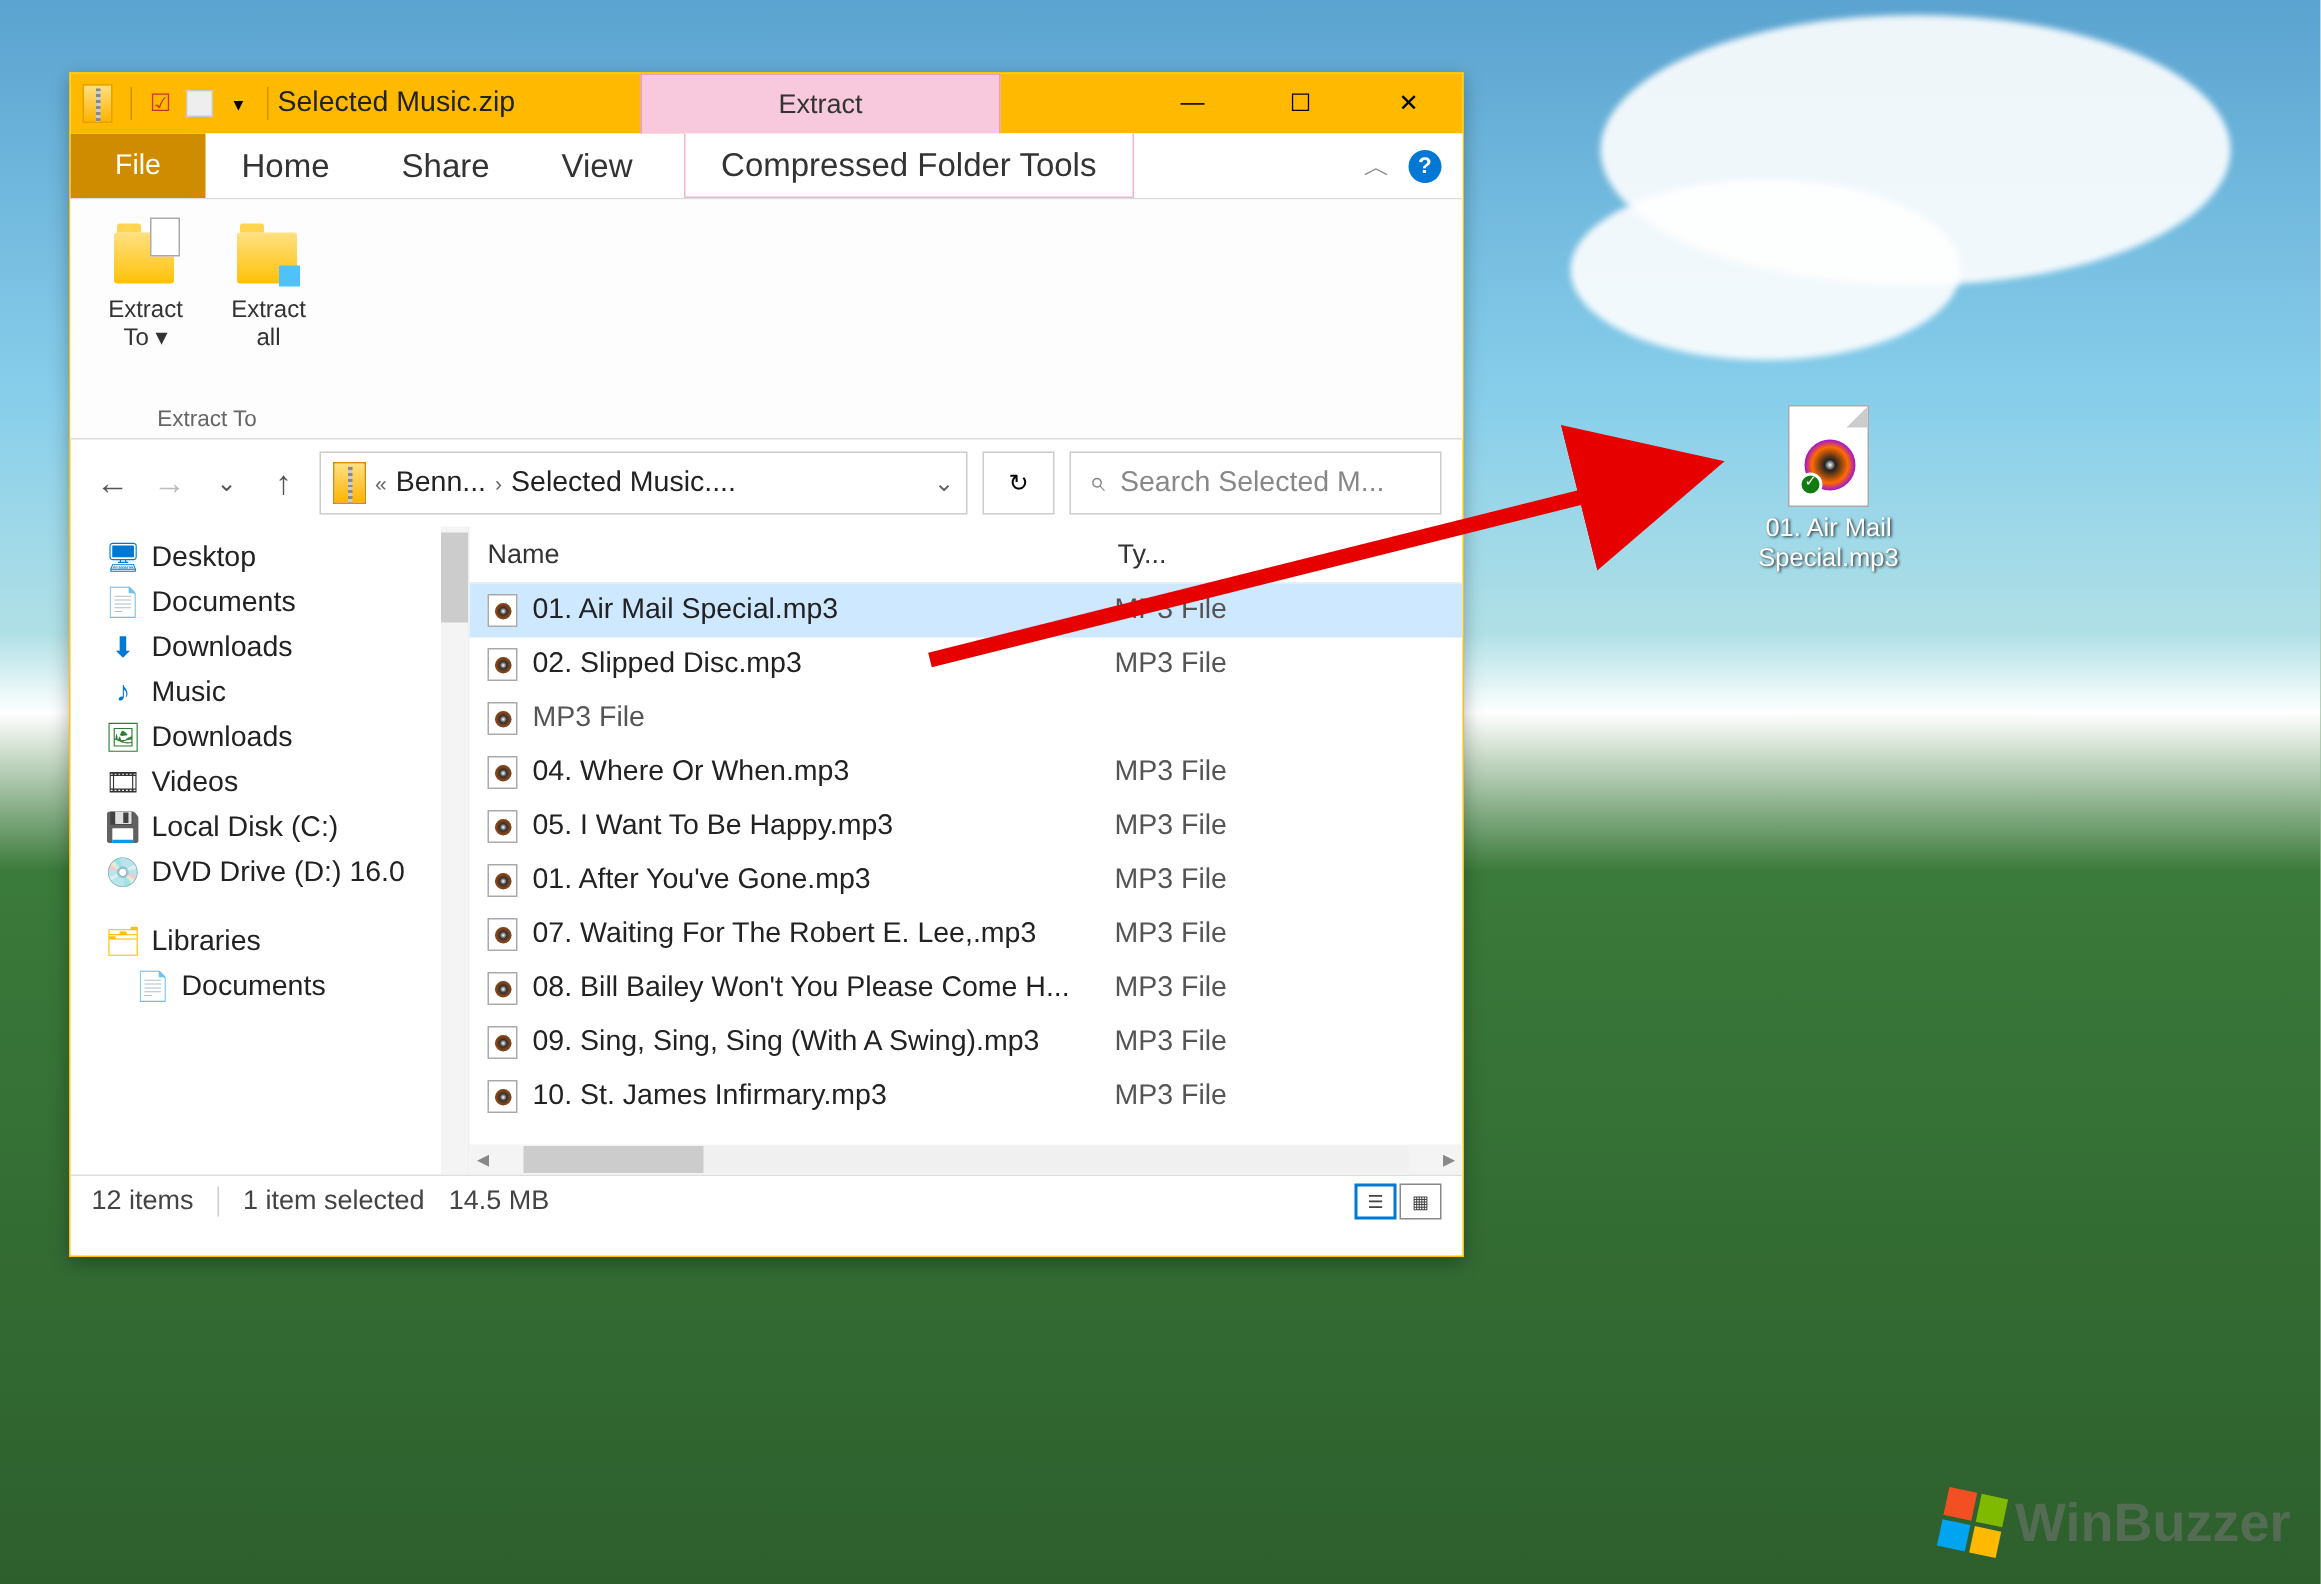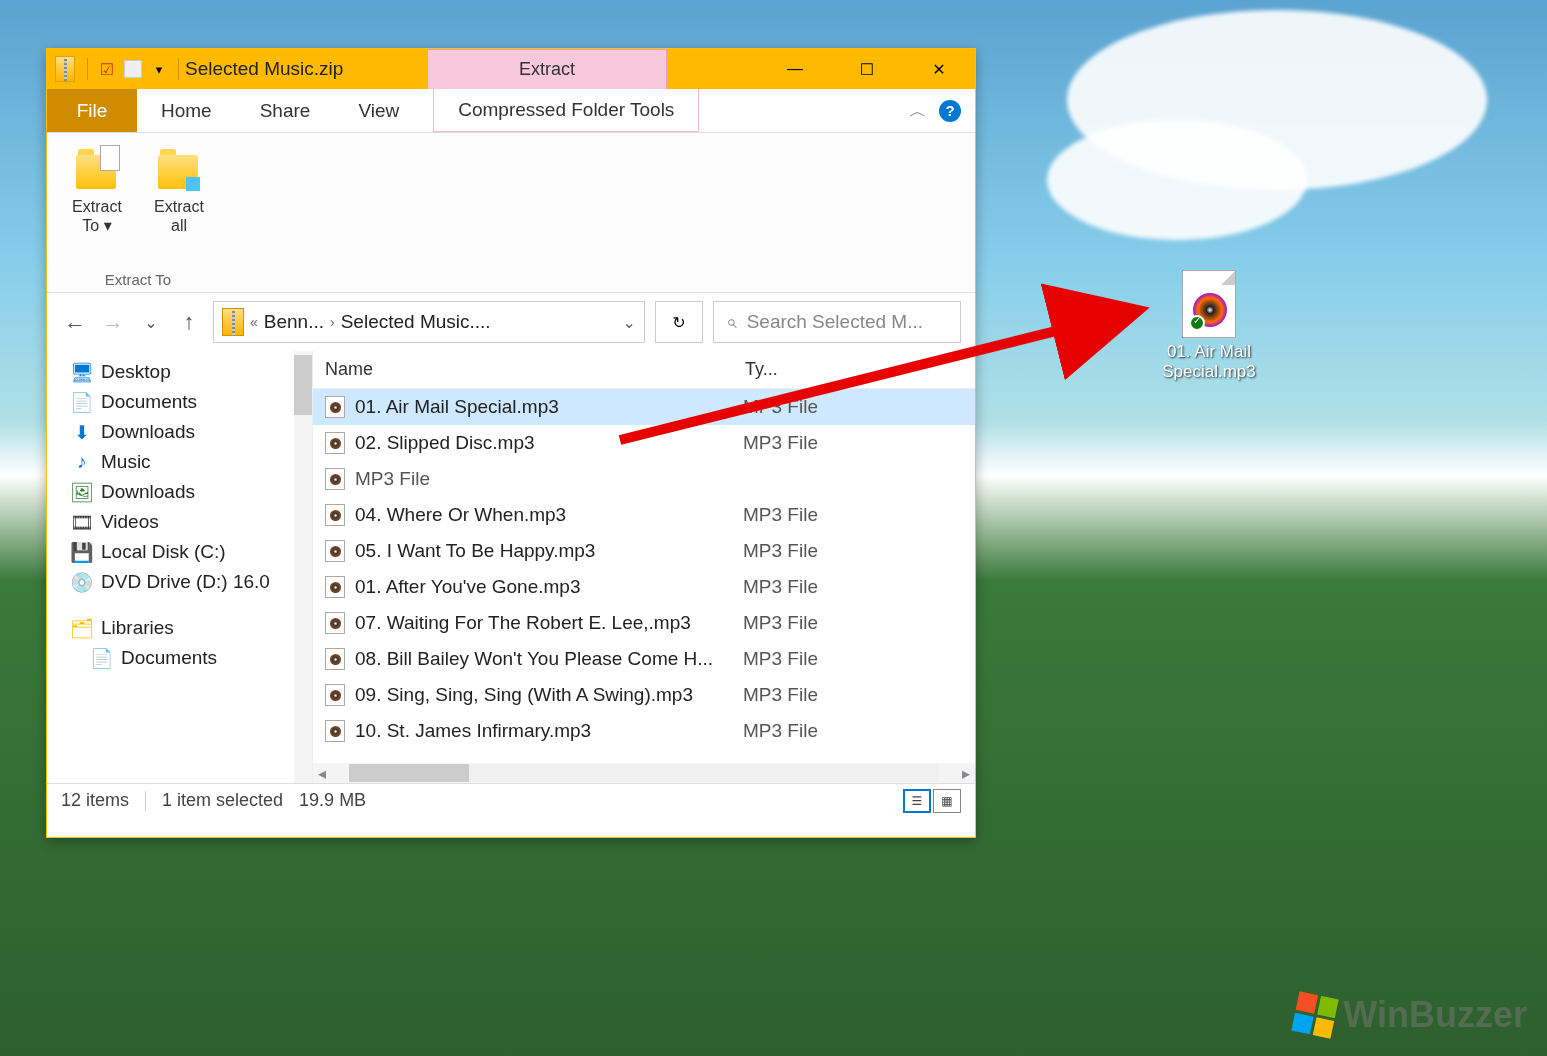--- a/index.html
+++ b/index.html
@@ -12,21 +12,21 @@
 .titlebar-icon-zip { width: 20px; height: 26px; background: linear-gradient(#ffe082, #ffb300); border: 1px solid #e6a000; position: relative; margin-right: 6px; }
 .titlebar-icon-zip::after { content: ''; position: absolute; left: 8px; top: 2px; width: 3px; height: 22px; background: repeating-linear-gradient(#888 0 2px, #ccc 2px 4px); }
 .qa-divider { width: 1px; height: 22px; background: rgba(0,0,0,0.2); margin: 0 6px; }
 .qa-icon { width: 18px; height: 18px; margin: 0 4px; display: inline-flex; align-items: center; justify-content: center; }
 .titlebar-title { margin-left: 0; font-size: 19px; color: #222; }
 .titlebar-contextual { position: absolute; left: 380px; top: 0; width: 240px; height: 40px; background: #f8c8dc; display: flex; align-items: center; justify-content: center; font-size: 18px; color: #333; border: 1px solid #e8a0b8; border-bottom: none; }
 .window-controls { margin-left: auto; display: flex; }
 .wc-btn { width: 72px; height: 40px; display: flex; align-items: center; justify-content: center; font-size: 16px; }
 .ribbon-tabs { height: 44px; background: #fff; display: flex; align-items: stretch; border-bottom: 1px solid #ddd; }
 .tab-file { width: 90px; background: #d08c00; color: #fff; display: flex; align-items: center; justify-content: center; font-size: 19px; }
-.tab { padding: 0 24px; display: flex; align-items: center; font-size: 19px; color: #333; }
+.tab { padding: 0 24px; display: flex; align-items: center; font-size: 22px; color: #333; }
 .tab-contextual { position: relative; margin-left: 10px; border: 1px solid #f0b8c8; border-top: none; background: #fff; }
 .ribbon-right { margin-left: auto; display: flex; align-items: center; padding-right: 14px; gap: 12px; }
 .help-circle { width: 22px; height: 22px; border-radius: 50%; background: #0078d4; color: #fff; display: flex; align-items: center; justify-content: center; font-size: 15px; font-weight: bold; }
 .ribbon-body { height: 160px; background: #fdfdfd; border-bottom: 1px solid #ddd; display: flex; padding: 6px 8px 0 8px; }
 .ribbon-group { display: flex; flex-direction: column; align-items: center; padding: 0 4px; }
 .ribbon-buttons-row { display: flex; gap: 6px; }
 .ribbon-btn { display: flex; flex-direction: column; align-items: center; width: 76px; padding-top: 6px; }
 .ribbon-btn-icon { width: 46px; height: 48px; position: relative; }
 .folder-icon-big { width: 40px; height: 34px; background: linear-gradient(#ffe082, #ffc107); border-radius: 2px; position: absolute; bottom: 4px; left: 2px; }
 .folder-icon-big::before { content: ''; position: absolute; top: -6px; left: 2px; width: 16px; height: 6px; background: #ffd54f; border-radius: 2px 2px 0 0; }
@@ -58,21 +58,21 @@
 .file-name { width: 388px; color: #222; white-space: nowrap; overflow: hidden; text-overflow: ellipsis; }
 .file-type { color: #555; }
 .hscroll { position: absolute; bottom: 0; left: 0; right: 0; height: 20px; display: flex; align-items: center; background: #f4f4f4; }
 .hscroll-track { flex: 1; height: 18px; background: #f0f0f0; position: relative; margin: 0 18px; }
 .hscroll-thumb { position: absolute; left: 0; width: 120px; height: 18px; background: #ccc; }
 .statusbar { height: 34px; border-top: 1px solid #ddd; display: flex; align-items: center; padding: 0 14px; font-size: 18px; color: #444; gap: 16px; }
 .status-sep { width: 1px; height: 20px; background: #ccc; }
 .view-toggles { margin-left: auto; display: flex; gap: 2px; }
 .view-toggle { width: 28px; height: 24px; border: 1px solid #888; display: flex; align-items: center; justify-content: center; font-size: 12px; }
 .view-toggle.active { border: 2px solid #0078d4; }
-.desktop-file { position: absolute; right: 290px; top: 270px; width: 96px; text-align: center; margin-left: 21px; }
+.desktop-file { position: absolute; right: 280px; top: 270px; width: 96px; text-align: center; margin-left: 21px; }
 .desktop-file-icon { width: 54px; height: 68px; background: #fff; border: 1px solid #aaa; margin: 0 auto; position: relative; }
 .desktop-file-icon::before { content: ''; position: absolute; right: 0; top: 0; width: 14px; height: 14px; background: linear-gradient(135deg, transparent 48%, #ccc 52%); }
 .desktop-file-icon .disc { position: absolute; left: 10px; bottom: 10px; width: 34px; height: 34px; border-radius: 50%; background: radial-gradient(circle, #fff 0%, #222 15%, #ff6b00 50%, #8b00ff 75%, #1a1a2e 100%); }
 .desktop-file-label { color: #fff; font-size: 17px; text-shadow: 1px 1px 2px rgba(0,0,0,0.8); margin-top: 4px; line-height: 1.2; }
 .sync-badge { position: absolute; left: 6px; bottom: 6px; width: 16px; height: 16px; border-radius: 50%; background: #107c10; border: 2px solid #fff; }
 .sync-badge::after { content: '✓'; color: #fff; font-size: 10px; position: absolute; left: 2px; top: -2px; }
 .watermark { position: absolute; right: 20px; bottom: 20px; font-size: 36px; color: rgba(120,120,120,0.5); font-weight: 600; display: flex; align-items: center; gap: 8px; }
 .wm-logo { width: 40px; height: 40px; display: grid; grid-template: 1fr 1fr / 1fr 1fr; gap: 3px; transform: rotate(12deg); }
 .wm-logo span:nth-child(1){background:#f25022;} .wm-logo span:nth-child(2){background:#7fba00;} .wm-logo span:nth-child(3){background:#00a4ef;} .wm-logo span:nth-child(4){background:#ffb900;}
 .nav-scrollbar { position: absolute; right: 0; top: 0; bottom: 0; width: 18px; background: #f4f4f4; }
@@ -278,21 +278,21 @@
           </div>
         <span style="width:18px;text-align:center;color:#888;">▸</span>
       </div>
     </div>
   </div>
 
   <div class="statusbar">
     <span>12 items</span>
     <span class="status-sep"></span>
     <span>1 item selected</span>
-    <span>19.9 MB</span>
+    <span>14.5 MB</span>
     <div class="view-toggles">
       <div class="view-toggle active">☰</div>
       <div class="view-toggle">▦</div>
     </div>
   </div>
 </div>
 
 <div class="desktop-file">
   <div class="desktop-file-icon">
     <div class="disc"></div>

